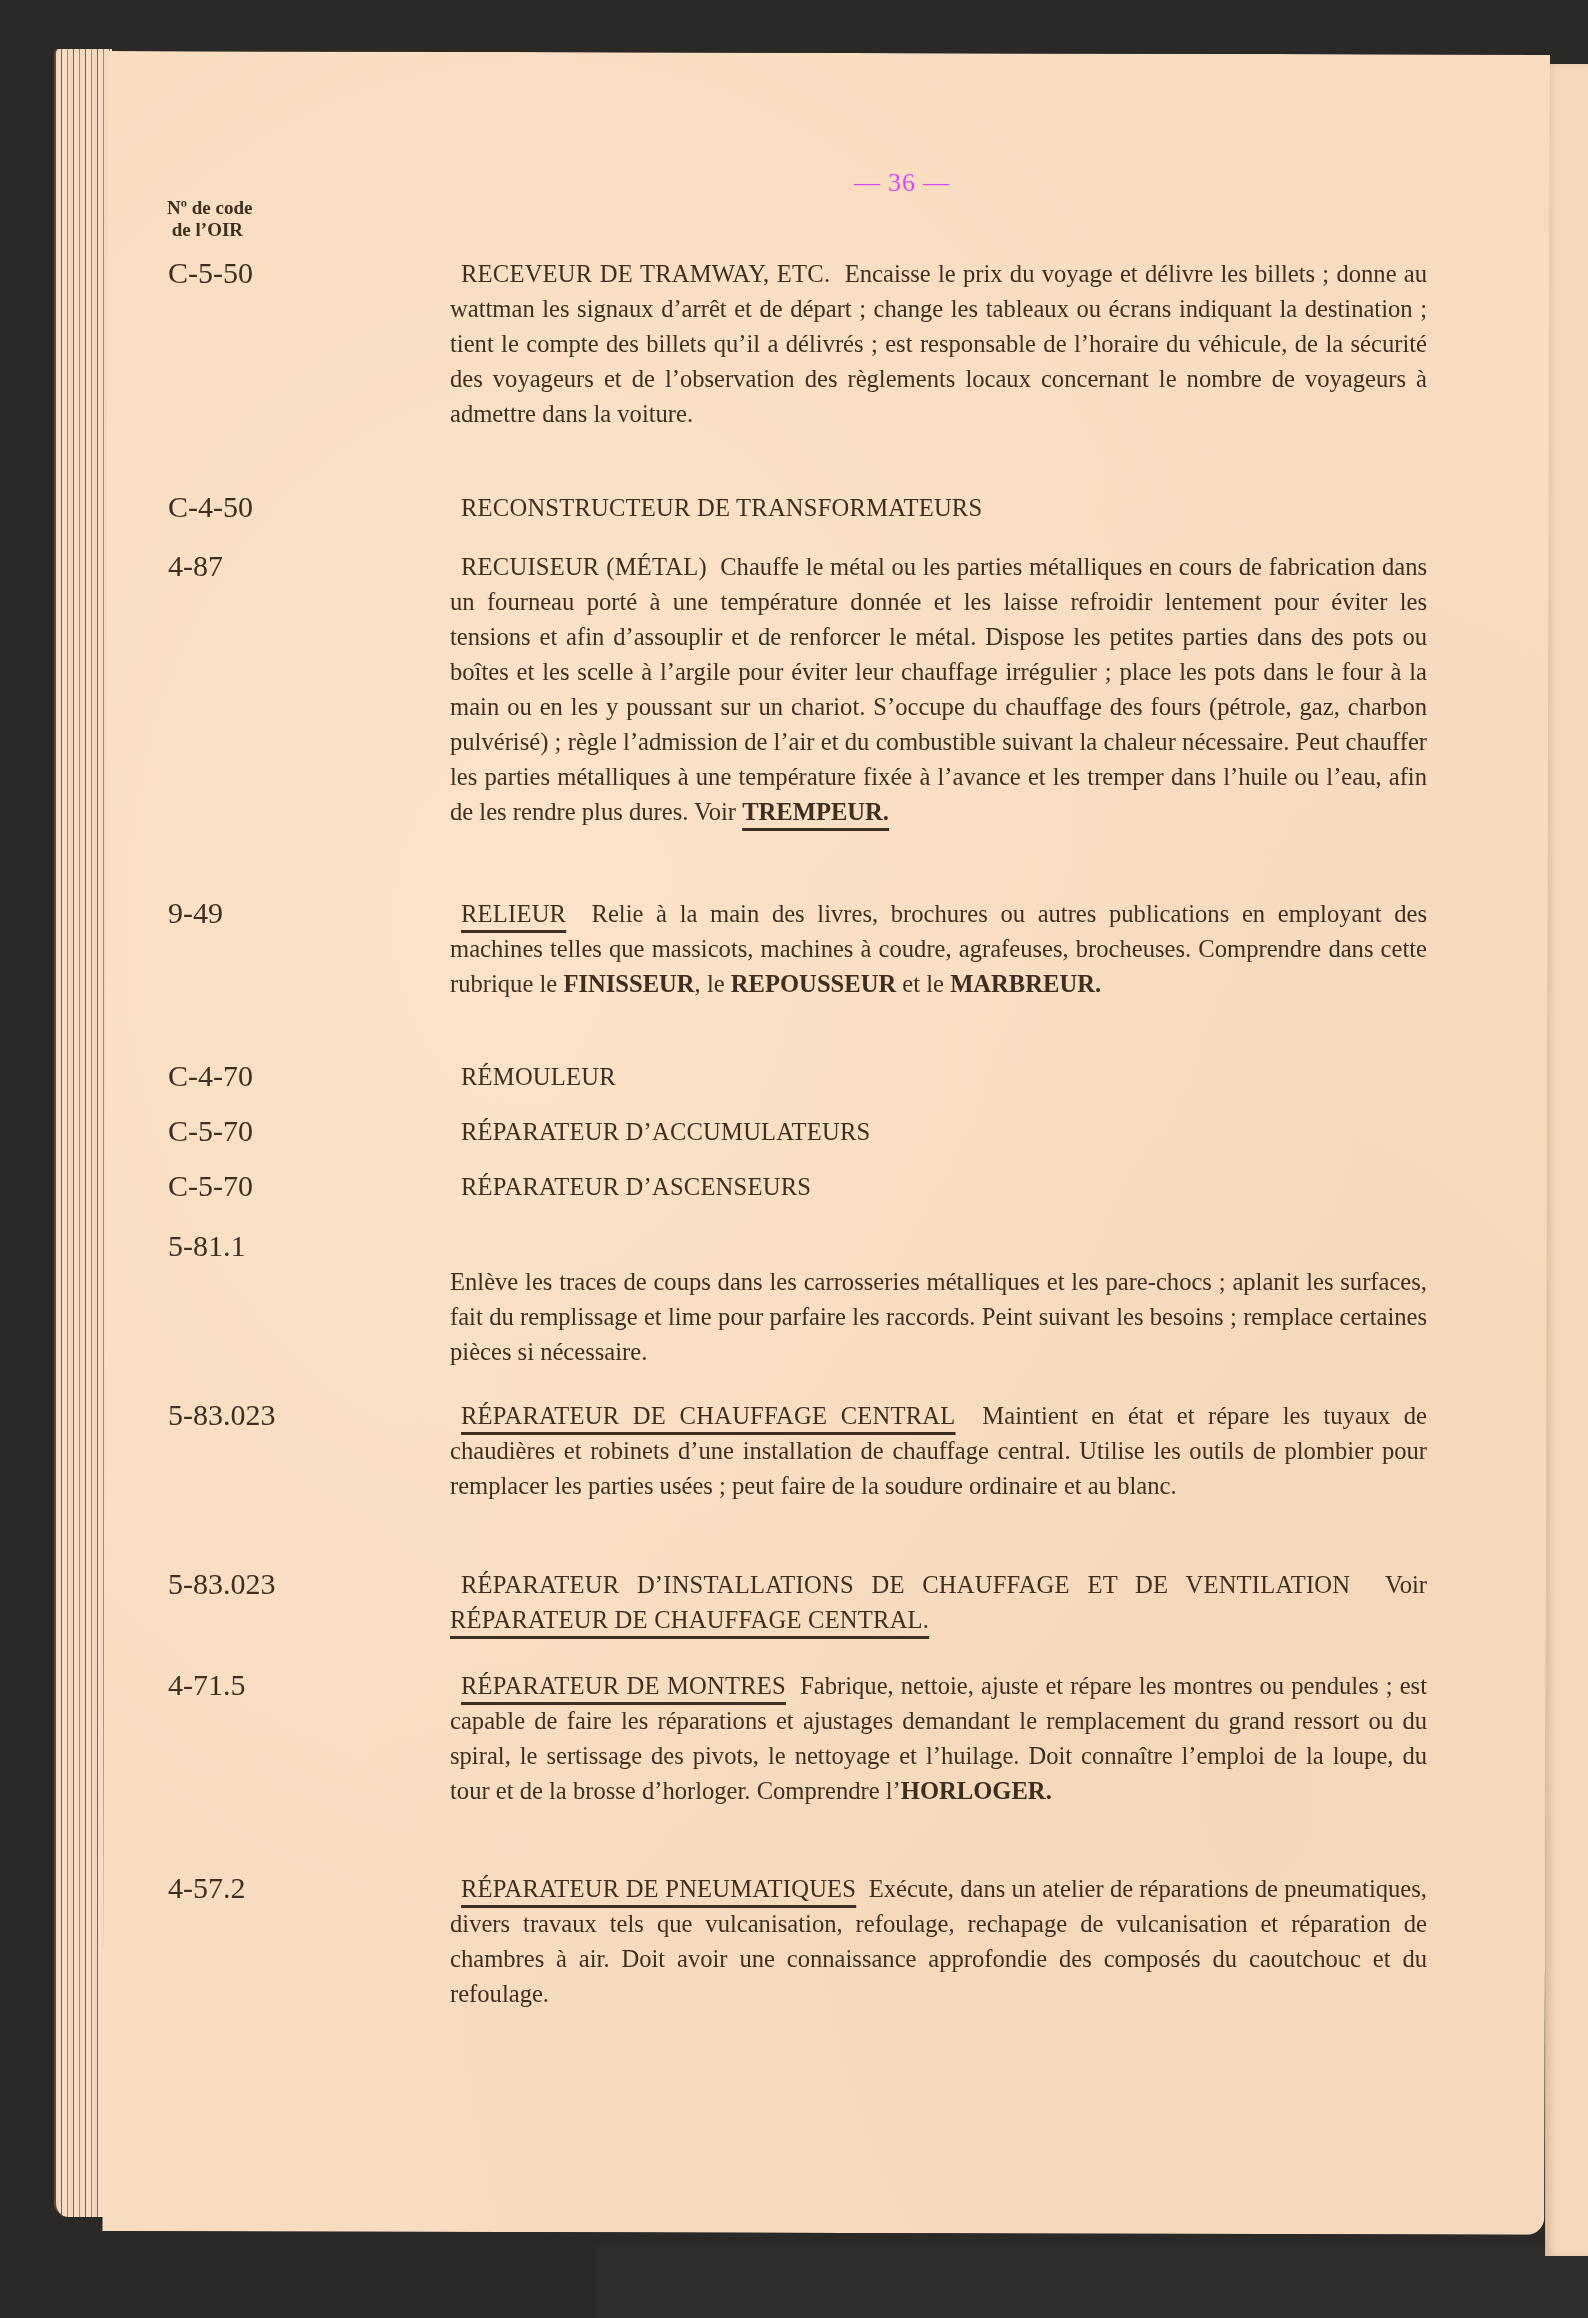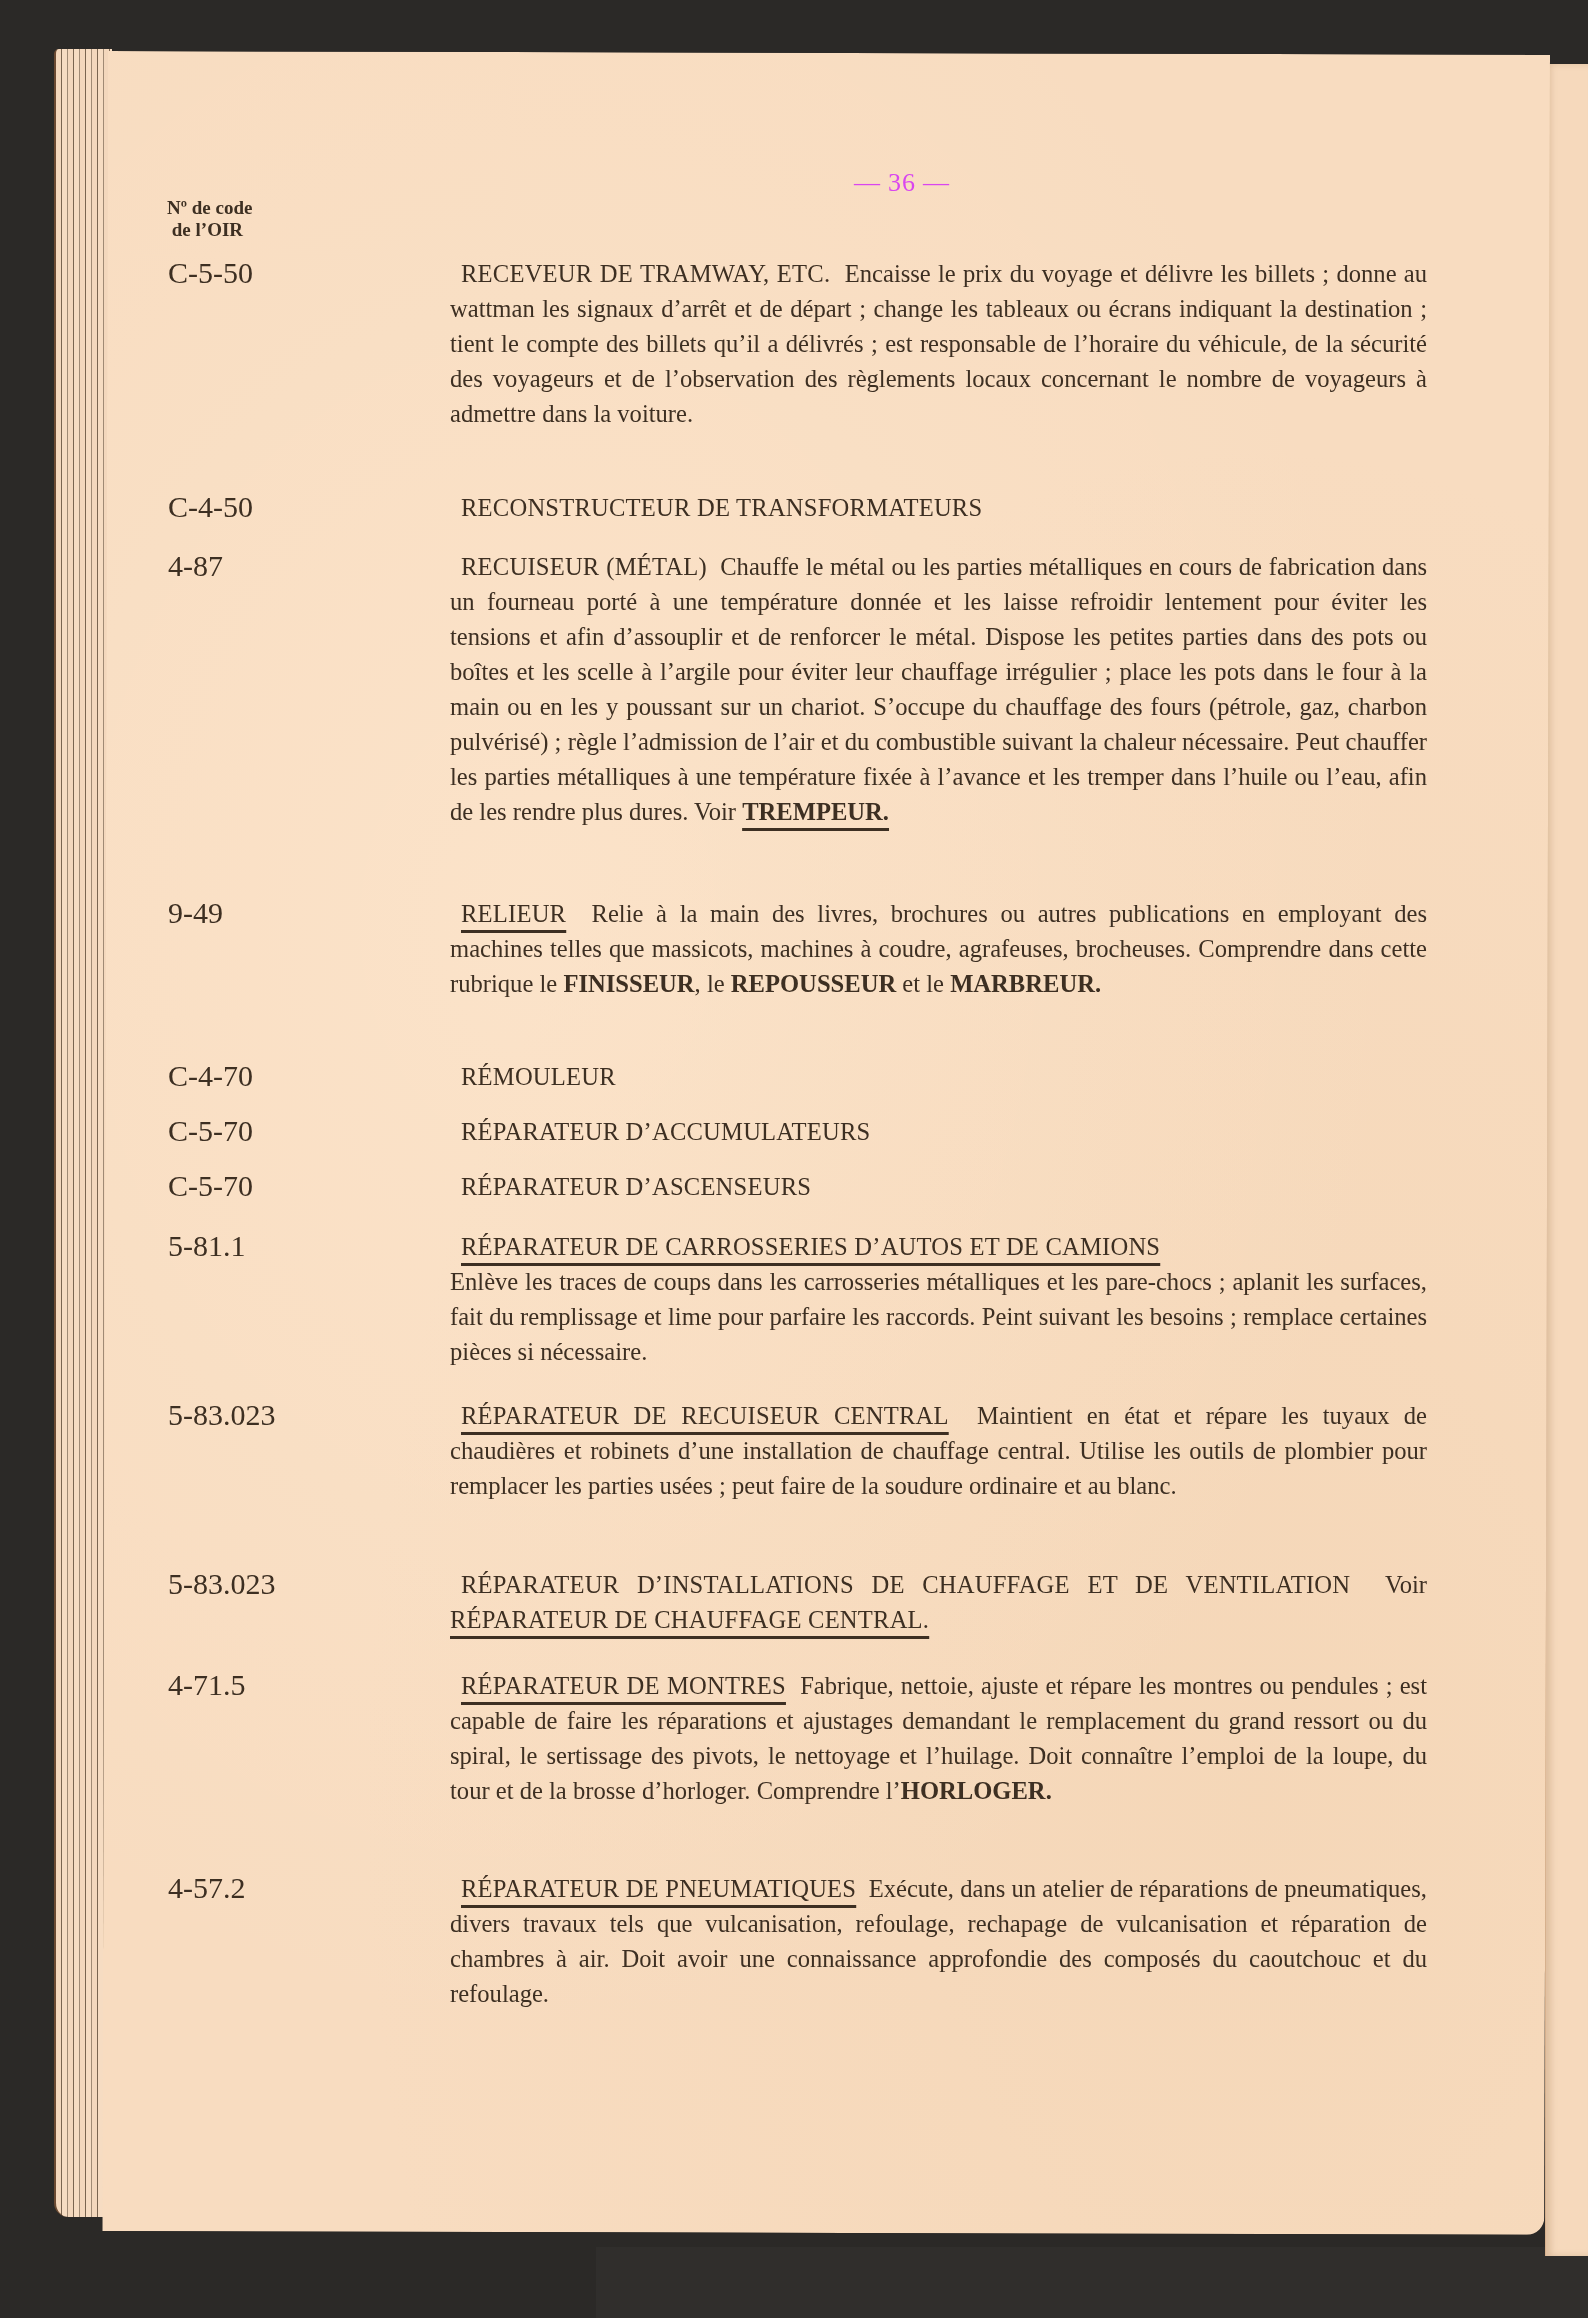--- a/index.html
+++ b/index.html
@@ -110,26 +110,26 @@
   <div class="body"><span class="spacer"></span><span class="title">RÉPARATEUR D’ACCUMULATEURS</span></div>
 </div>
 
 <div class="entry" style="top:1169px;">
   <div class="code">C-5-70</div>
   <div class="body"><span class="spacer"></span><span class="title">RÉPARATEUR D’ASCENSEURS</span></div>
 </div>
 
 <div class="entry" style="top:1229px;">
   <div class="code">5-81.1</div>
-  <div class="body"><span class="spacer"></span><span class="title ul">RÉPARATEUR DE CARROSSERIES D’AUTOS ET DE CAMIONS</span><br><span>Enlève les traces de coups dans les carrosseries métalliques et les pare-chocs ; aplanit les surfaces, fait du remplissage et lime pour parfaire les raccords. Peint suivant les besoins ; remplace certaines pièces si nécessaire.</span></div>
+  <div class="body"><span class="spacer"></span><br><span>Enlève les traces de coups dans les carrosseries métalliques et les pare-chocs ; aplanit les surfaces, fait du remplissage et lime pour parfaire les raccords. Peint suivant les besoins ; remplace certaines pièces si nécessaire.</span></div>
 </div>
 
 <div class="entry" style="top:1398px;">
   <div class="code">5-83.023</div>
-  <div class="body"><span class="spacer"></span><span class="title ul">RÉPARATEUR DE RECUISEUR CENTRAL</span>&nbsp;&nbsp;<span>Maintient en état et répare les tuyaux de chaudières et robinets d’une installation de chauffage central. Utilise les outils de plombier pour remplacer les parties usées ; peut faire de la soudure ordinaire et au blanc.</span></div>
+  <div class="body"><span class="spacer"></span><span class="title ul">RÉPARATEUR DE CHAUFFAGE CENTRAL</span>&nbsp;&nbsp;<span>Maintient en état et répare les tuyaux de chaudières et robinets d’une installation de chauffage central. Utilise les outils de plombier pour remplacer les parties usées ; peut faire de la soudure ordinaire et au blanc.</span></div>
 </div>
 
 <div class="entry" style="top:1567px;">
   <div class="code">5-83.023</div>
   <div class="body"><span class="spacer"></span><span class="title">RÉPARATEUR D’INSTALLATIONS DE CHAUFFAGE ET DE VENTILATION</span>&nbsp;&nbsp;<span>Voir</span> <span class="title ul">RÉPARATEUR DE CHAUFFAGE CENTRAL.</span></div>
 </div>
 
 <div class="entry" style="top:1668px;">
   <div class="code">4-71.5</div>
   <div class="body"><span class="spacer"></span><span class="title ul">RÉPARATEUR DE MONTRES</span>&nbsp;&nbsp;<span>Fabrique, nettoie, ajuste et répare les montres ou pendules ; est capable de faire les réparations et ajustages demandant le remplacement du grand ressort ou du spiral, le sertissage des pivots, le nettoyage et l’huilage. Doit connaître l’emploi de la loupe, du tour et de la brosse d’horloger. Comprendre l’</span><span class="ref">HORLOGER</span><span class="ref">.</span></div>

